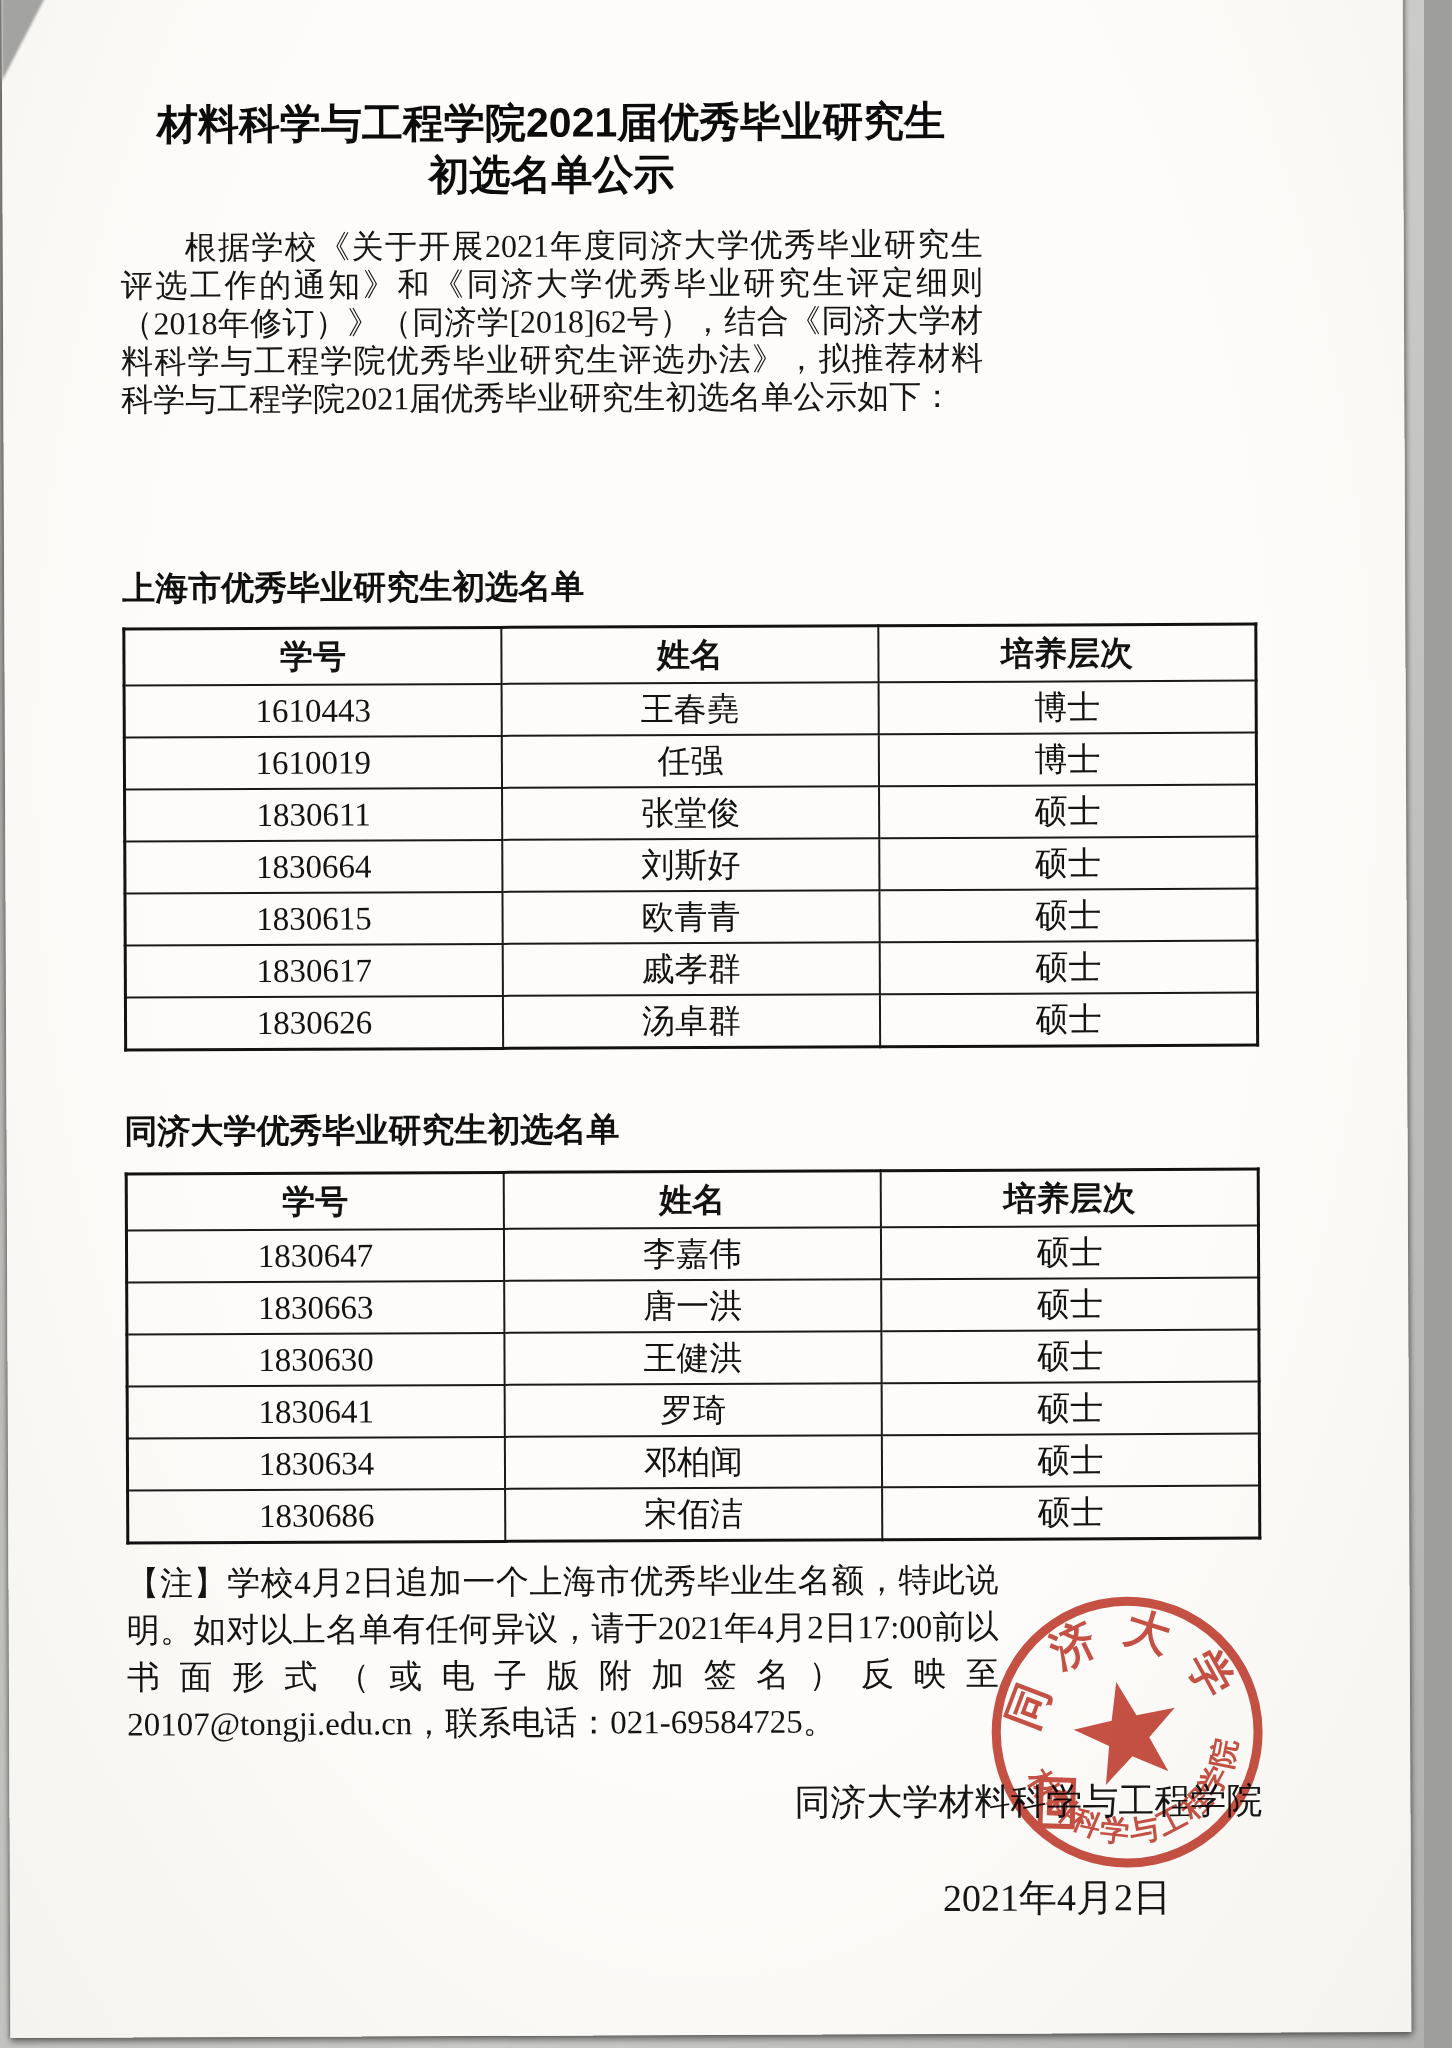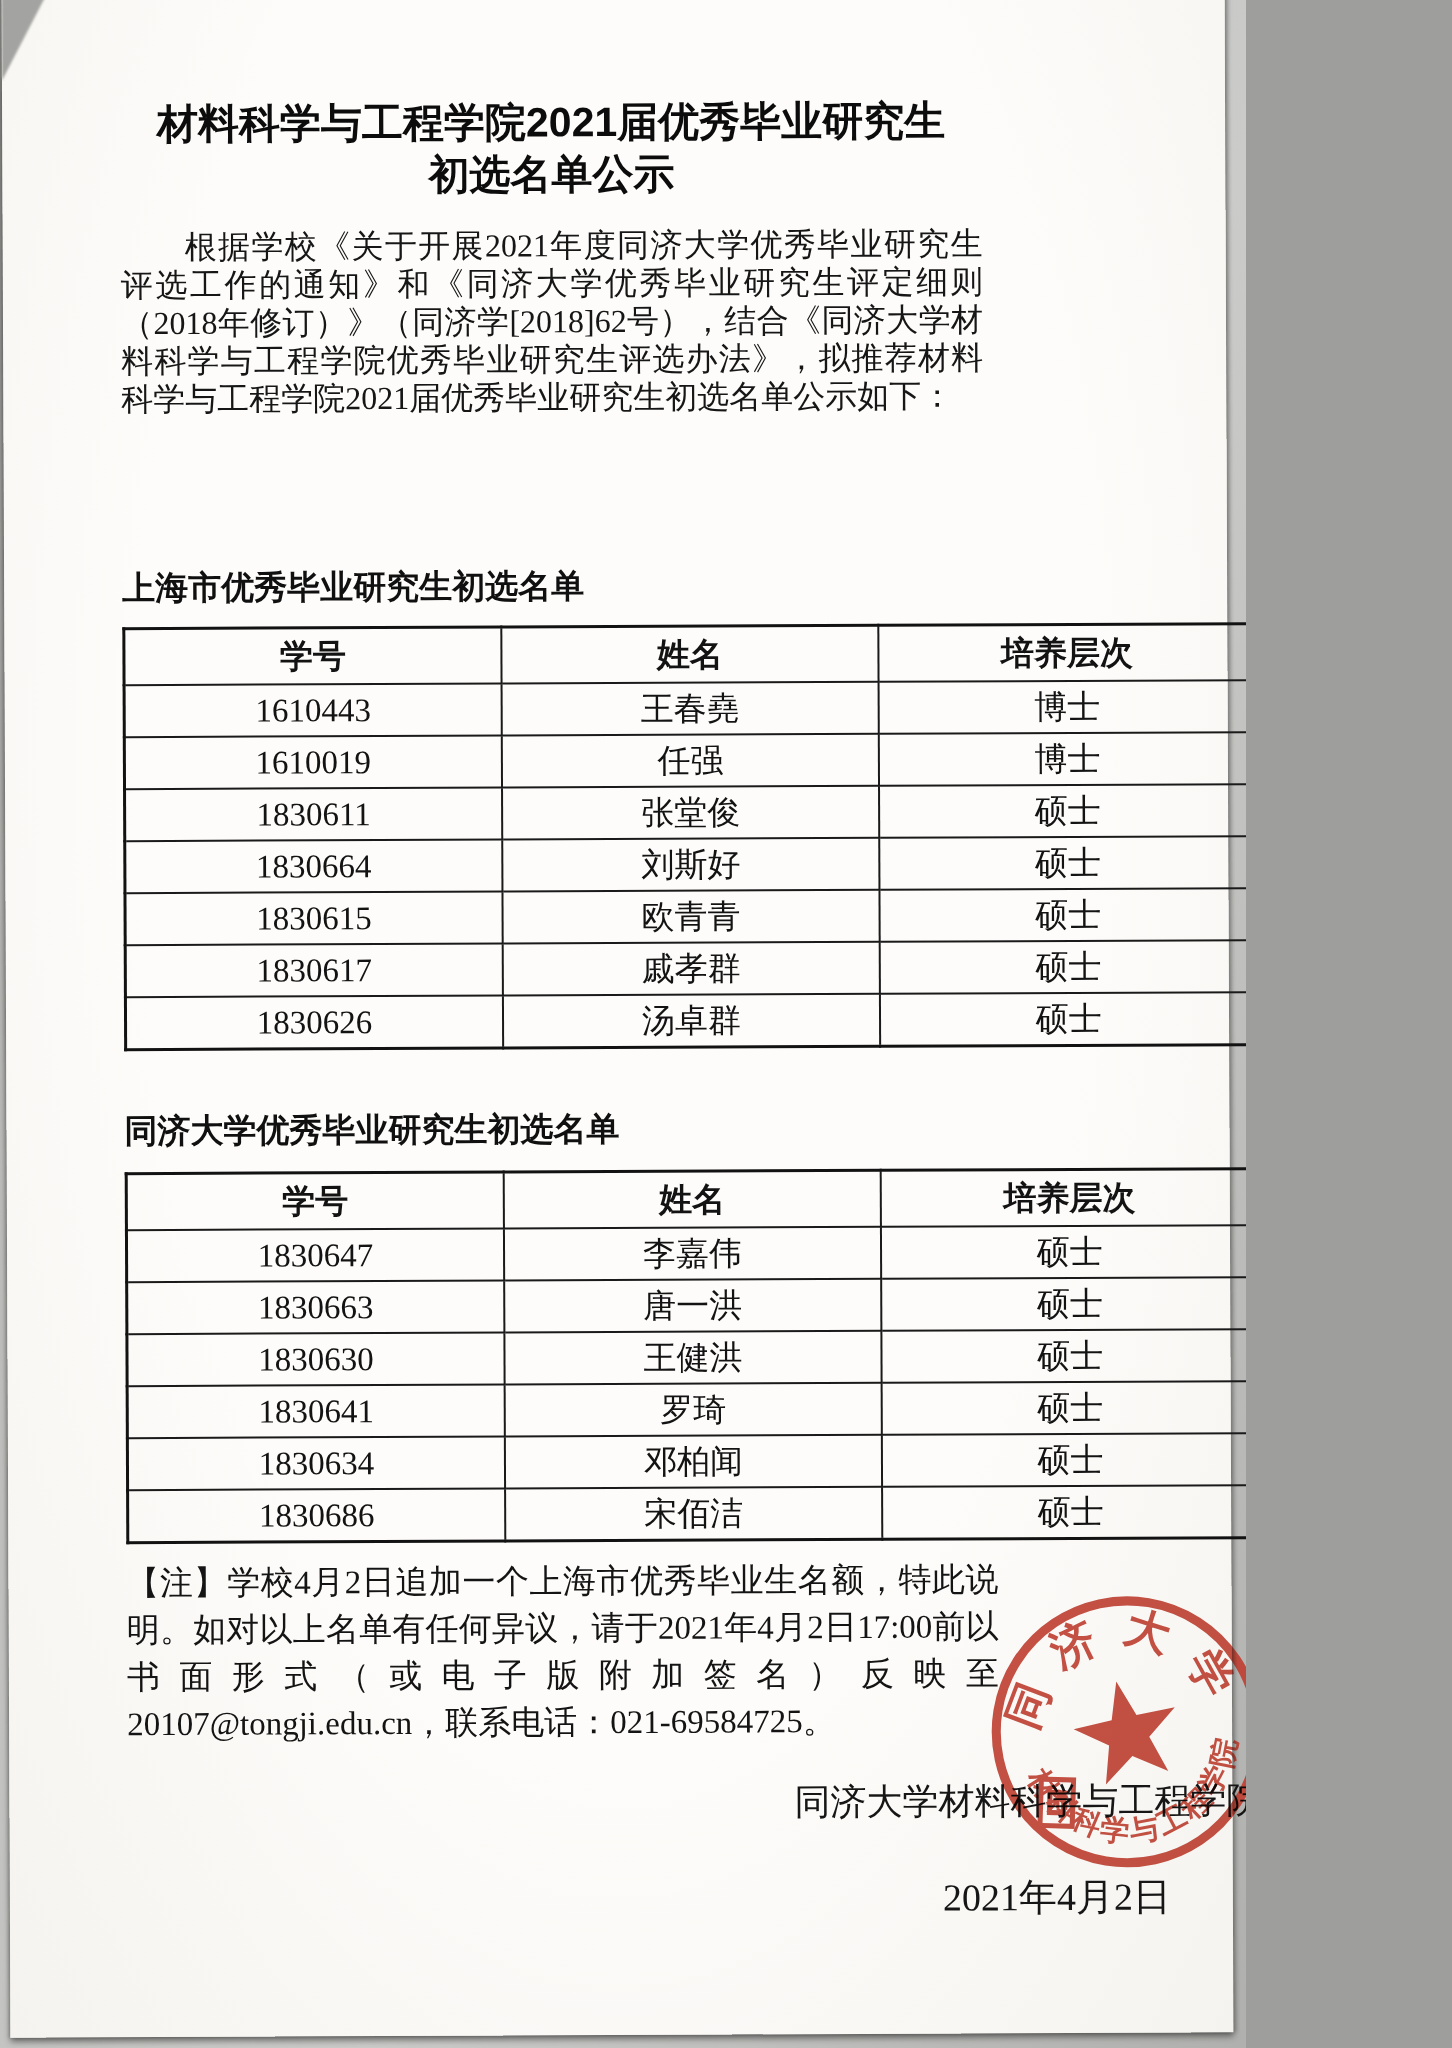--- a/index.html
+++ b/index.html
@@ -1,17 +1,17 @@
 <!DOCTYPE html>
 <html><head>
 <meta charset="utf-8">
 <style>
   html,body { margin:0; padding:0; background:#9e9e9c; }
   .scan {
-    position:relative; width:1246px; height:2048px; overflow:hidden;
+    position:relative; width:1424px; height:2048px; overflow:hidden;
     background:linear-gradient(115deg,#8f8f8d 0%,#bdbdbb 25%,#cbcbc9 60%,#b0b0ae 100%);
     font-family:"Liberation Serif","DejaVu Serif",serif;
   }
   .page {
     position:absolute; left:6px; top:-10px; right:17px; bottom:13px;
     background:radial-gradient(ellipse at 50% 38%, #fdfcfa 55%, #f4f3ef 100%);
     transform:rotate(-0.25deg);
     box-shadow:0 4px 6px rgba(45,45,43,.6), 3px 0 4px rgba(80,80,78,.3), -2px 0 3px rgba(80,80,78,.25);
   }
   .corner-wedge {

